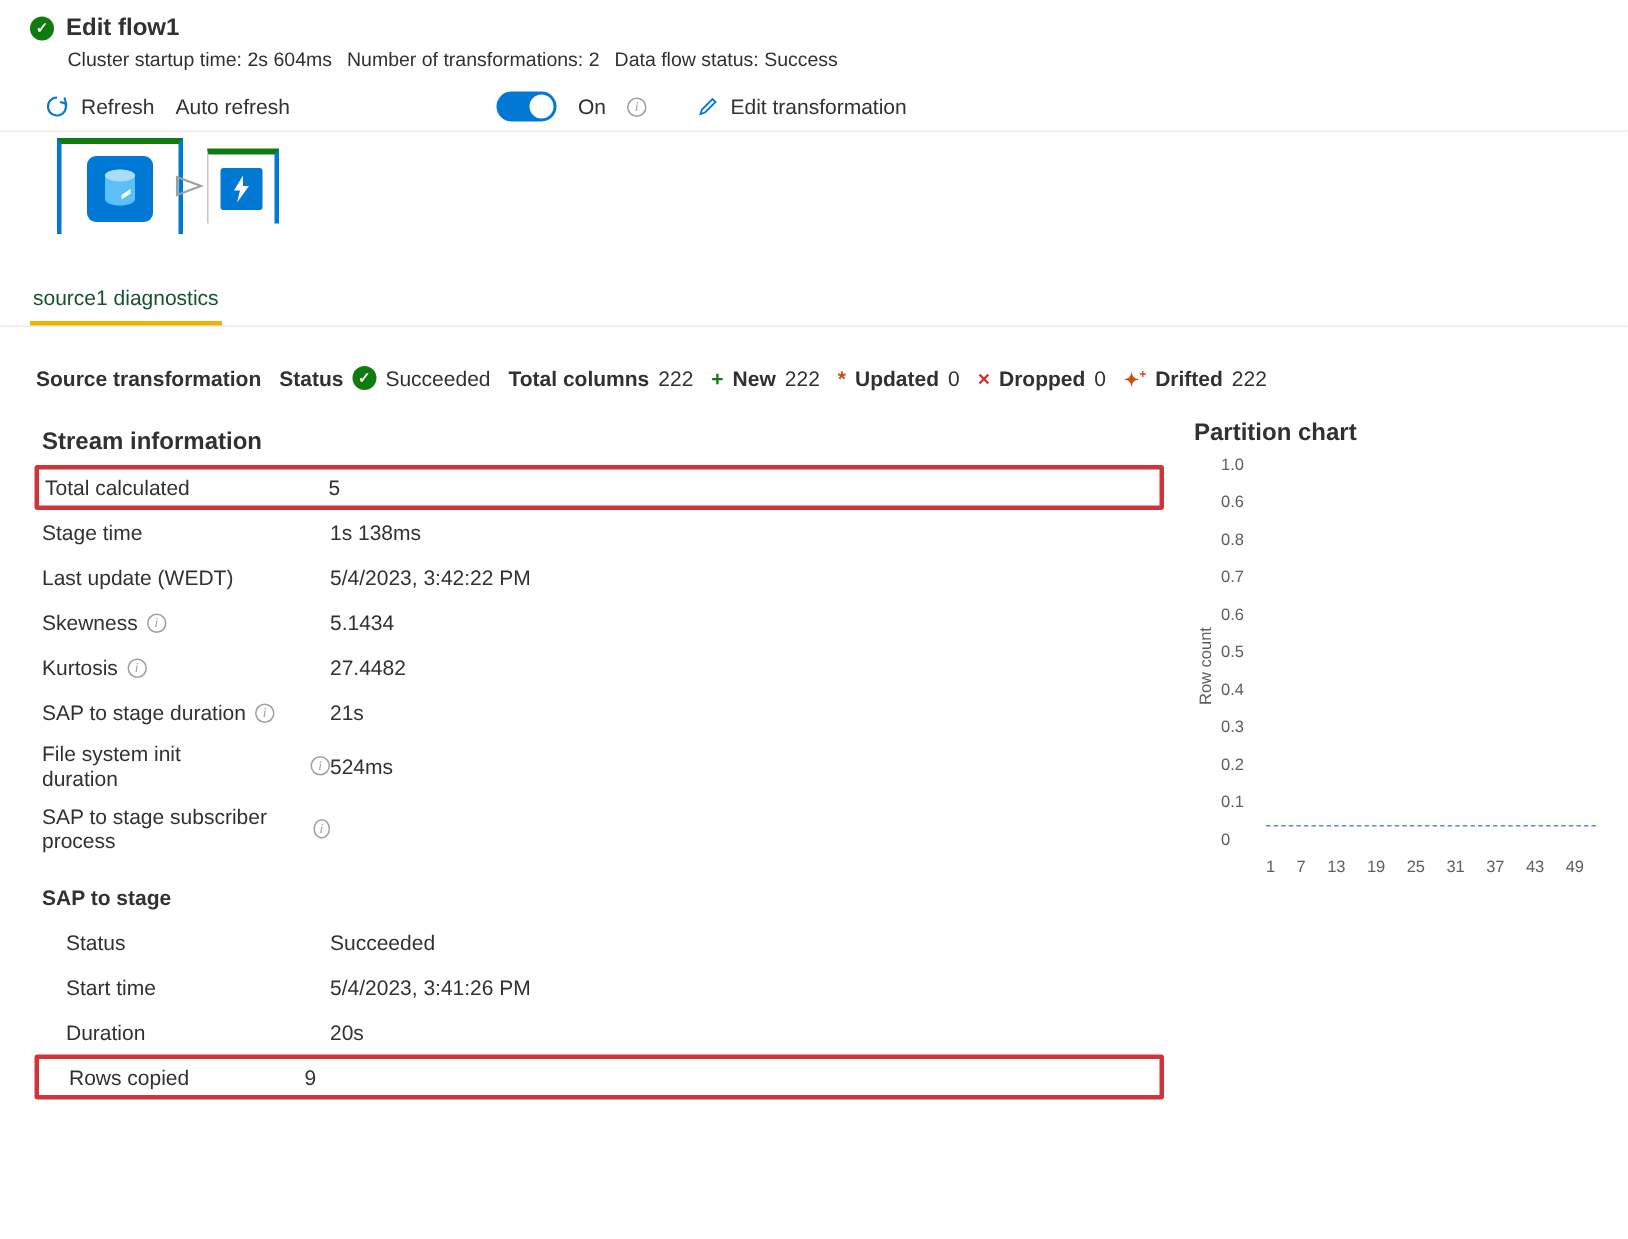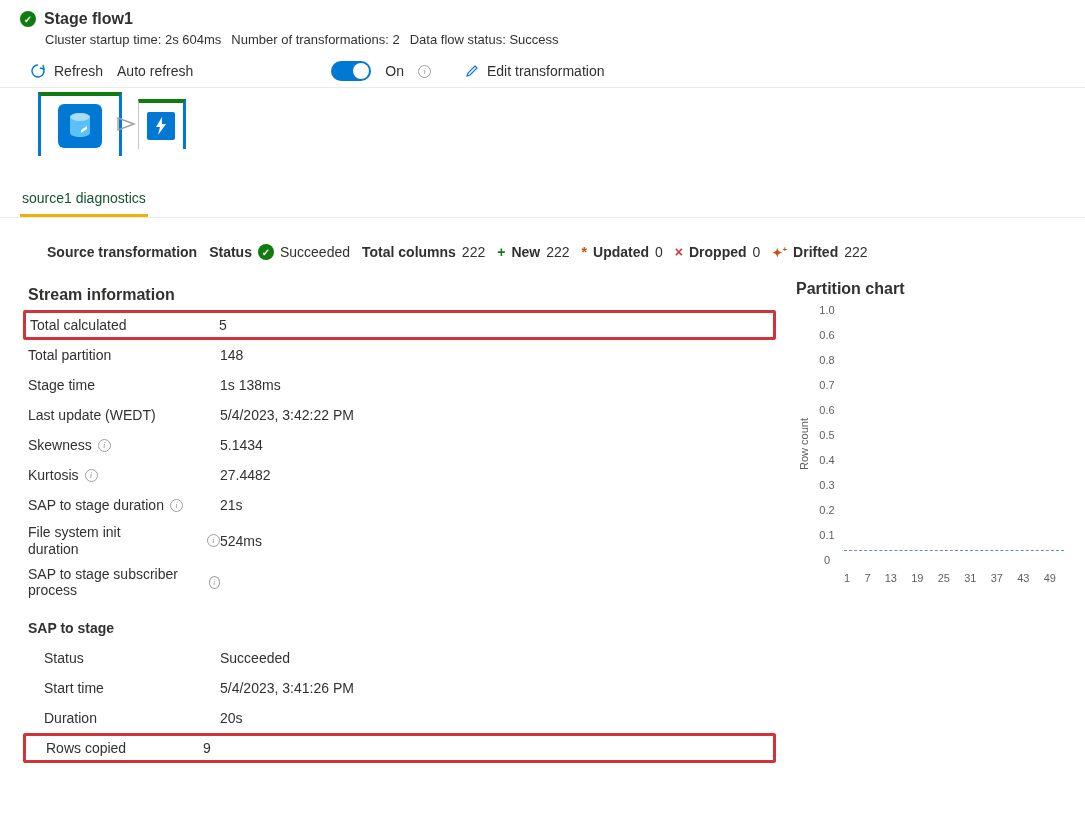--- a/index.html
+++ b/index.html
@@ -137,21 +137,20 @@
     color: #14532d;
     font-size: 14px;
     cursor: pointer;
   }
   .stats-row {
     display: flex;
     align-items: center;
     gap: 12px;
     padding: 26px 24px 10px 24px;
     font-size: 14px;
-    margin-left: 23px;
   }
   .stats-row .lbl { font-weight: 600; }
   .stats-row .seg { display: flex; align-items: center; gap: 6px; }
   .content {
     display: flex;
     padding: 10px 24px 0 24px;
     gap: 20px;
   }
   .left { flex: 1; }
   .section-h { font-weight: 700; font-size: 16px; margin: 6px 4px 6px 4px; }
@@ -191,21 +190,21 @@
   }
   .yaxis {
     position: absolute;
     left: 0;
     top: 0;
     bottom: 18px;
     width: 26px;
     display: flex;
     flex-direction: column;
     justify-content: space-between;
-    text-align: center;
+    text-align: left;
     font-size: 11px;
     color: #605e5c;
   }
   .plot {
     position: absolute;
     left: 30px;
     right: 0;
     top: 4px;
     bottom: 18px;
   }
@@ -250,21 +249,21 @@
   .x-i { color:#d13438; font-weight:bold; }
   .drift-i { color:#ca5010; font-weight:bold; font-size:12px; }
   svg { display:block; }
 </style>
 </head>
 <body>
 
 <div class="header">
   <div class="title-row">
     <span class="check-circle">✓</span>
-    <span class="page-title">Stage flow1</span>
+    <span class="page-title">Edit flow1</span>
   </div>
   <div class="meta-row">
     <span>
       <span class="meta-label">Cluster startup time:</span>
       <span>2s 604ms</span>
     </span>
     <span>
       <span class="meta-label">Number of transformations:</span>
       <span>2</span>
     </span>
@@ -360,24 +359,20 @@
   </span>
 </div>
 
 <div class="content">
   <div class="left">
     <div class="section-h">Stream information</div>
 
     <div class="kv hl">
       <div class="k">Total calculated</div>
       <div class="v">5</div>
-    </div>
-    <div class="kv">
-      <div class="k">Total partition</div>
-      <div class="v">148</div>
     </div>
     <div class="kv">
       <div class="k">Stage time</div>
       <div class="v">1s 138ms</div>
     </div>
     <div class="kv">
       <div class="k">Last update (WEDT)</div>
       <div class="v">5/4/2023, 3:42:22 PM</div>
     </div>
     <div class="kv">

